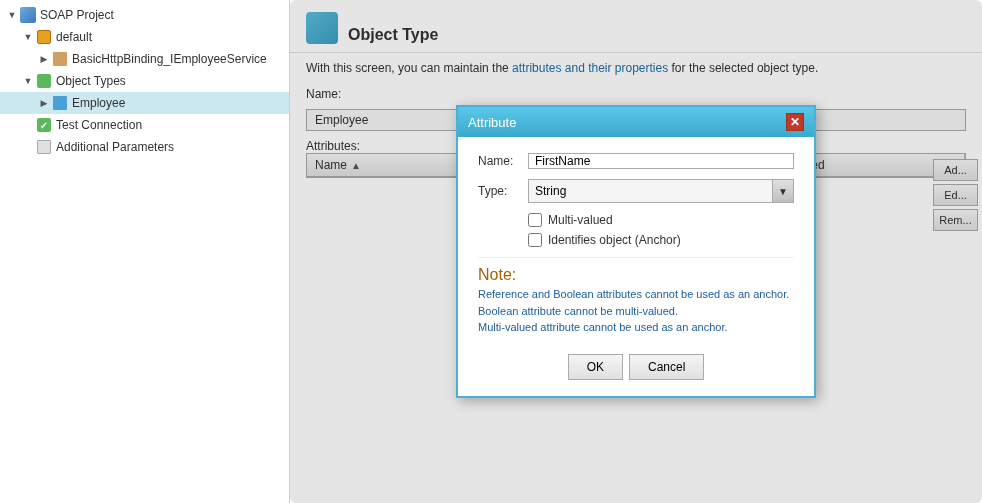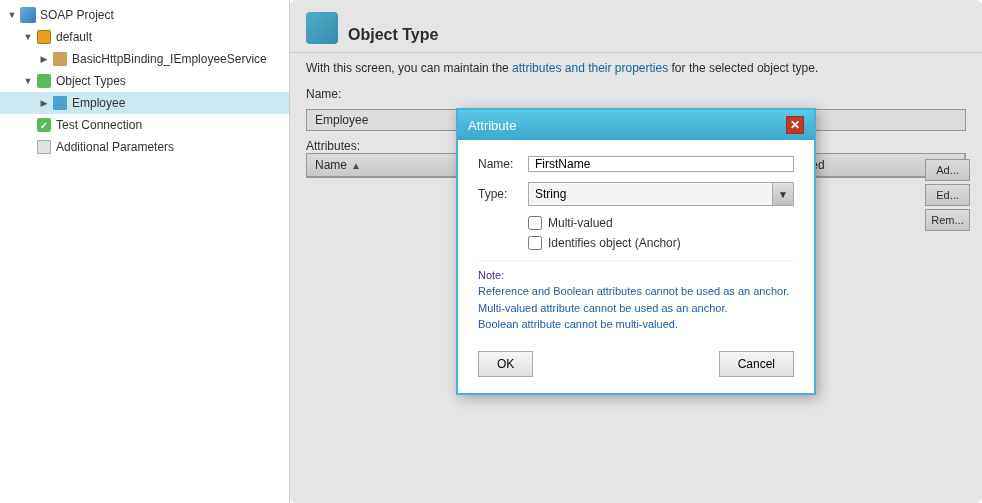--- a/index.html
+++ b/index.html
@@ -199,21 +199,21 @@
     .col-name { width: 150px; }
     .col-type { width: 145px; }
     .col-anchor { width: 150px; }
     .col-multivalued { flex: 1; }
 
     .sort-arrow { margin-left: 4px; font-size: 10px; color: #555; }
 
     
     .right-buttons {
       position: absolute;
-      right: 8px;
+      right: 0;
       top: 155px;
       display: flex;
       flex-direction: column;
       gap: 3px;
       padding: 4px;
     }
 
     .right-btn {
       width: 45px;
       height: 22px;
@@ -355,35 +355,35 @@
     }
 
     .dialog-note {
       background: #fff;
       border-top: 1px solid #eee;
       padding: 8px 0;
       margin-top: 8px;
     }
 
     .dialog-note-title {
-      font-size: 11px;
-      color: #4c1d95;
+      font-size: 16px;
+      color: #a16207;
       font-weight: normal;
       margin-bottom: 2px;
     }
 
     .dialog-note-text {
       font-size: 11px;
       color: #2060a0;
       line-height: 1.5;
     }
 
     .dialog-buttons {
       display: flex;
-      justify-content: space-between;
+      justify-content: center;
       gap: 6px;
       padding-top: 10px;
     }
 
     .dialog-btn {
       padding: 4px 18px;
       font-size: 12px;
       background: linear-gradient(to bottom, #f5f5f5 0%, #e0e0e0 100%);
       border: 1px solid #aaa;
       cursor: pointer;
@@ -538,22 +538,22 @@
           <div class="dialog-checkbox-row">
             <input type="checkbox" style="">
             <span class="dialog-checkbox-label">Identifies object (Anchor)</span>
           </div>
         </div>
 
         <div class="dialog-note">
           <div class="dialog-note-title">Note:</div>
           <div class="dialog-note-text">
             <div>Reference and Boolean attributes cannot be used as an anchor.</div>
+            <div>Boolean attribute cannot be multi-valued.</div>
             <div>Multi-valued attribute cannot be used as an anchor.</div>
-            <div>Boolean attribute cannot be multi-valued.</div>
           </div>
         </div>
 
         <div class="dialog-buttons">
           <button class="dialog-btn">OK</button>
           <button class="dialog-btn">Cancel</button>
         </div>
       </div>
     </div>
   </div>

